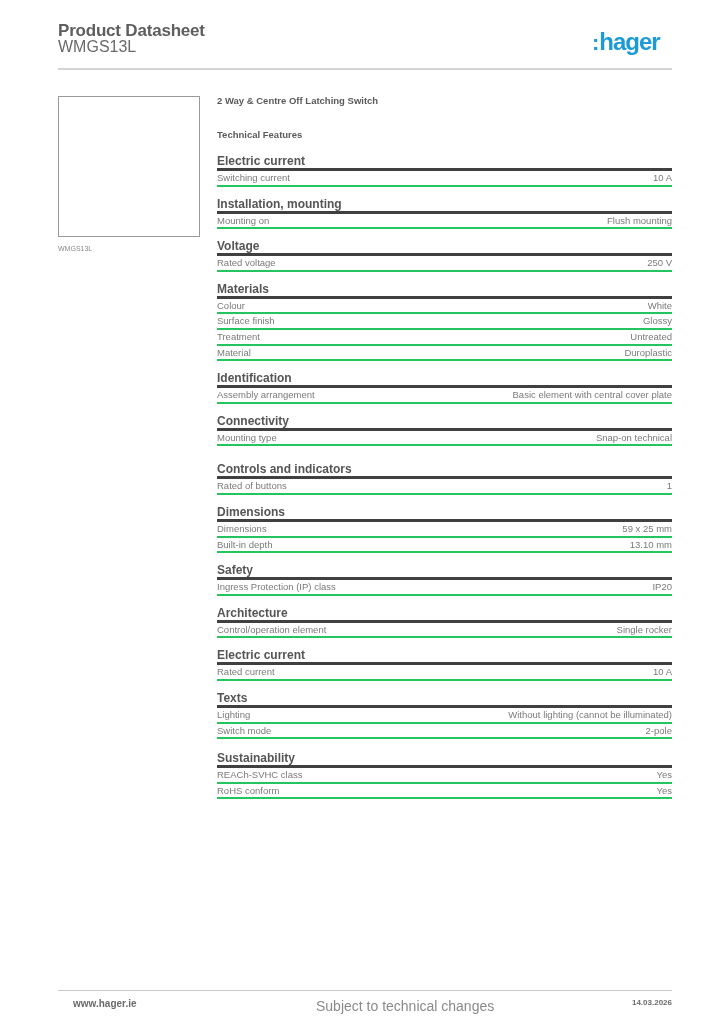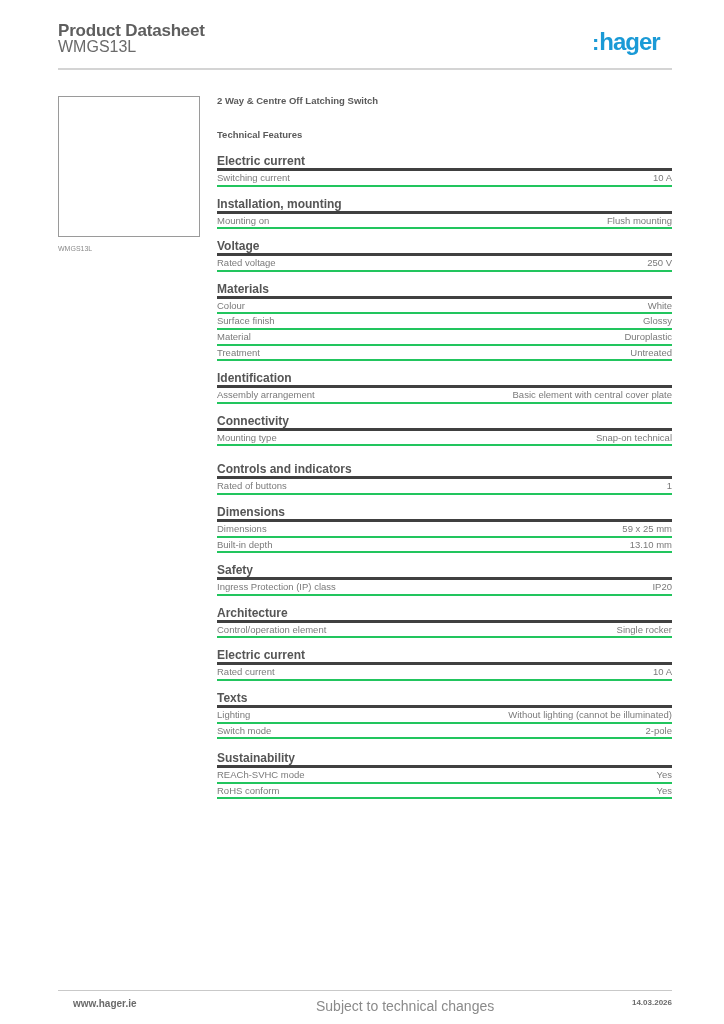--- a/index.html
+++ b/index.html
@@ -112,27 +112,27 @@
         <div class="section-head">Materials</div>
         <div class="row">
           <span>Colour</span>
           <span>White</span>
         </div>
         <div class="row">
           <span>Surface finish</span>
           <span>Glossy</span>
         </div>
         <div class="row">
+          <span>Treatment</span>
+          <span>Untreated</span>
+        </div>
+        <div class="row">
           <span>Material</span>
           <span>Duroplastic</span>
         </div>
-        <div class="row">
-          <span>Treatment</span>
-          <span>Untreated</span>
-        </div>
       </div>
       <div class="section" style="margin-top: 11px;">
         <div class="section-head">Identification</div>
         <div class="row">
           <span>Assembly arrangement</span>
           <span>Basic element with central cover plate</span>
         </div>
       </div>
       <div class="section" style="margin-top: 11px;">
         <div class="section-head">Connectivity</div>
@@ -187,21 +187,21 @@
           <span>Without lighting (cannot be illuminated)</span>
         </div>
         <div class="row">
           <span>Switch mode</span>
           <span>2-pole</span>
         </div>
       </div>
       <div class="section" style="margin-top: 13px;">
         <div class="section-head">Sustainability</div>
         <div class="row">
-          <span>REACh-SVHC mode</span>
+          <span>REACh-SVHC class</span>
           <span>Yes</span>
         </div>
         <div class="row">
           <span>RoHS conform</span>
           <span>Yes</span>
         </div>
       </div>
     </div>
 </div>
 

